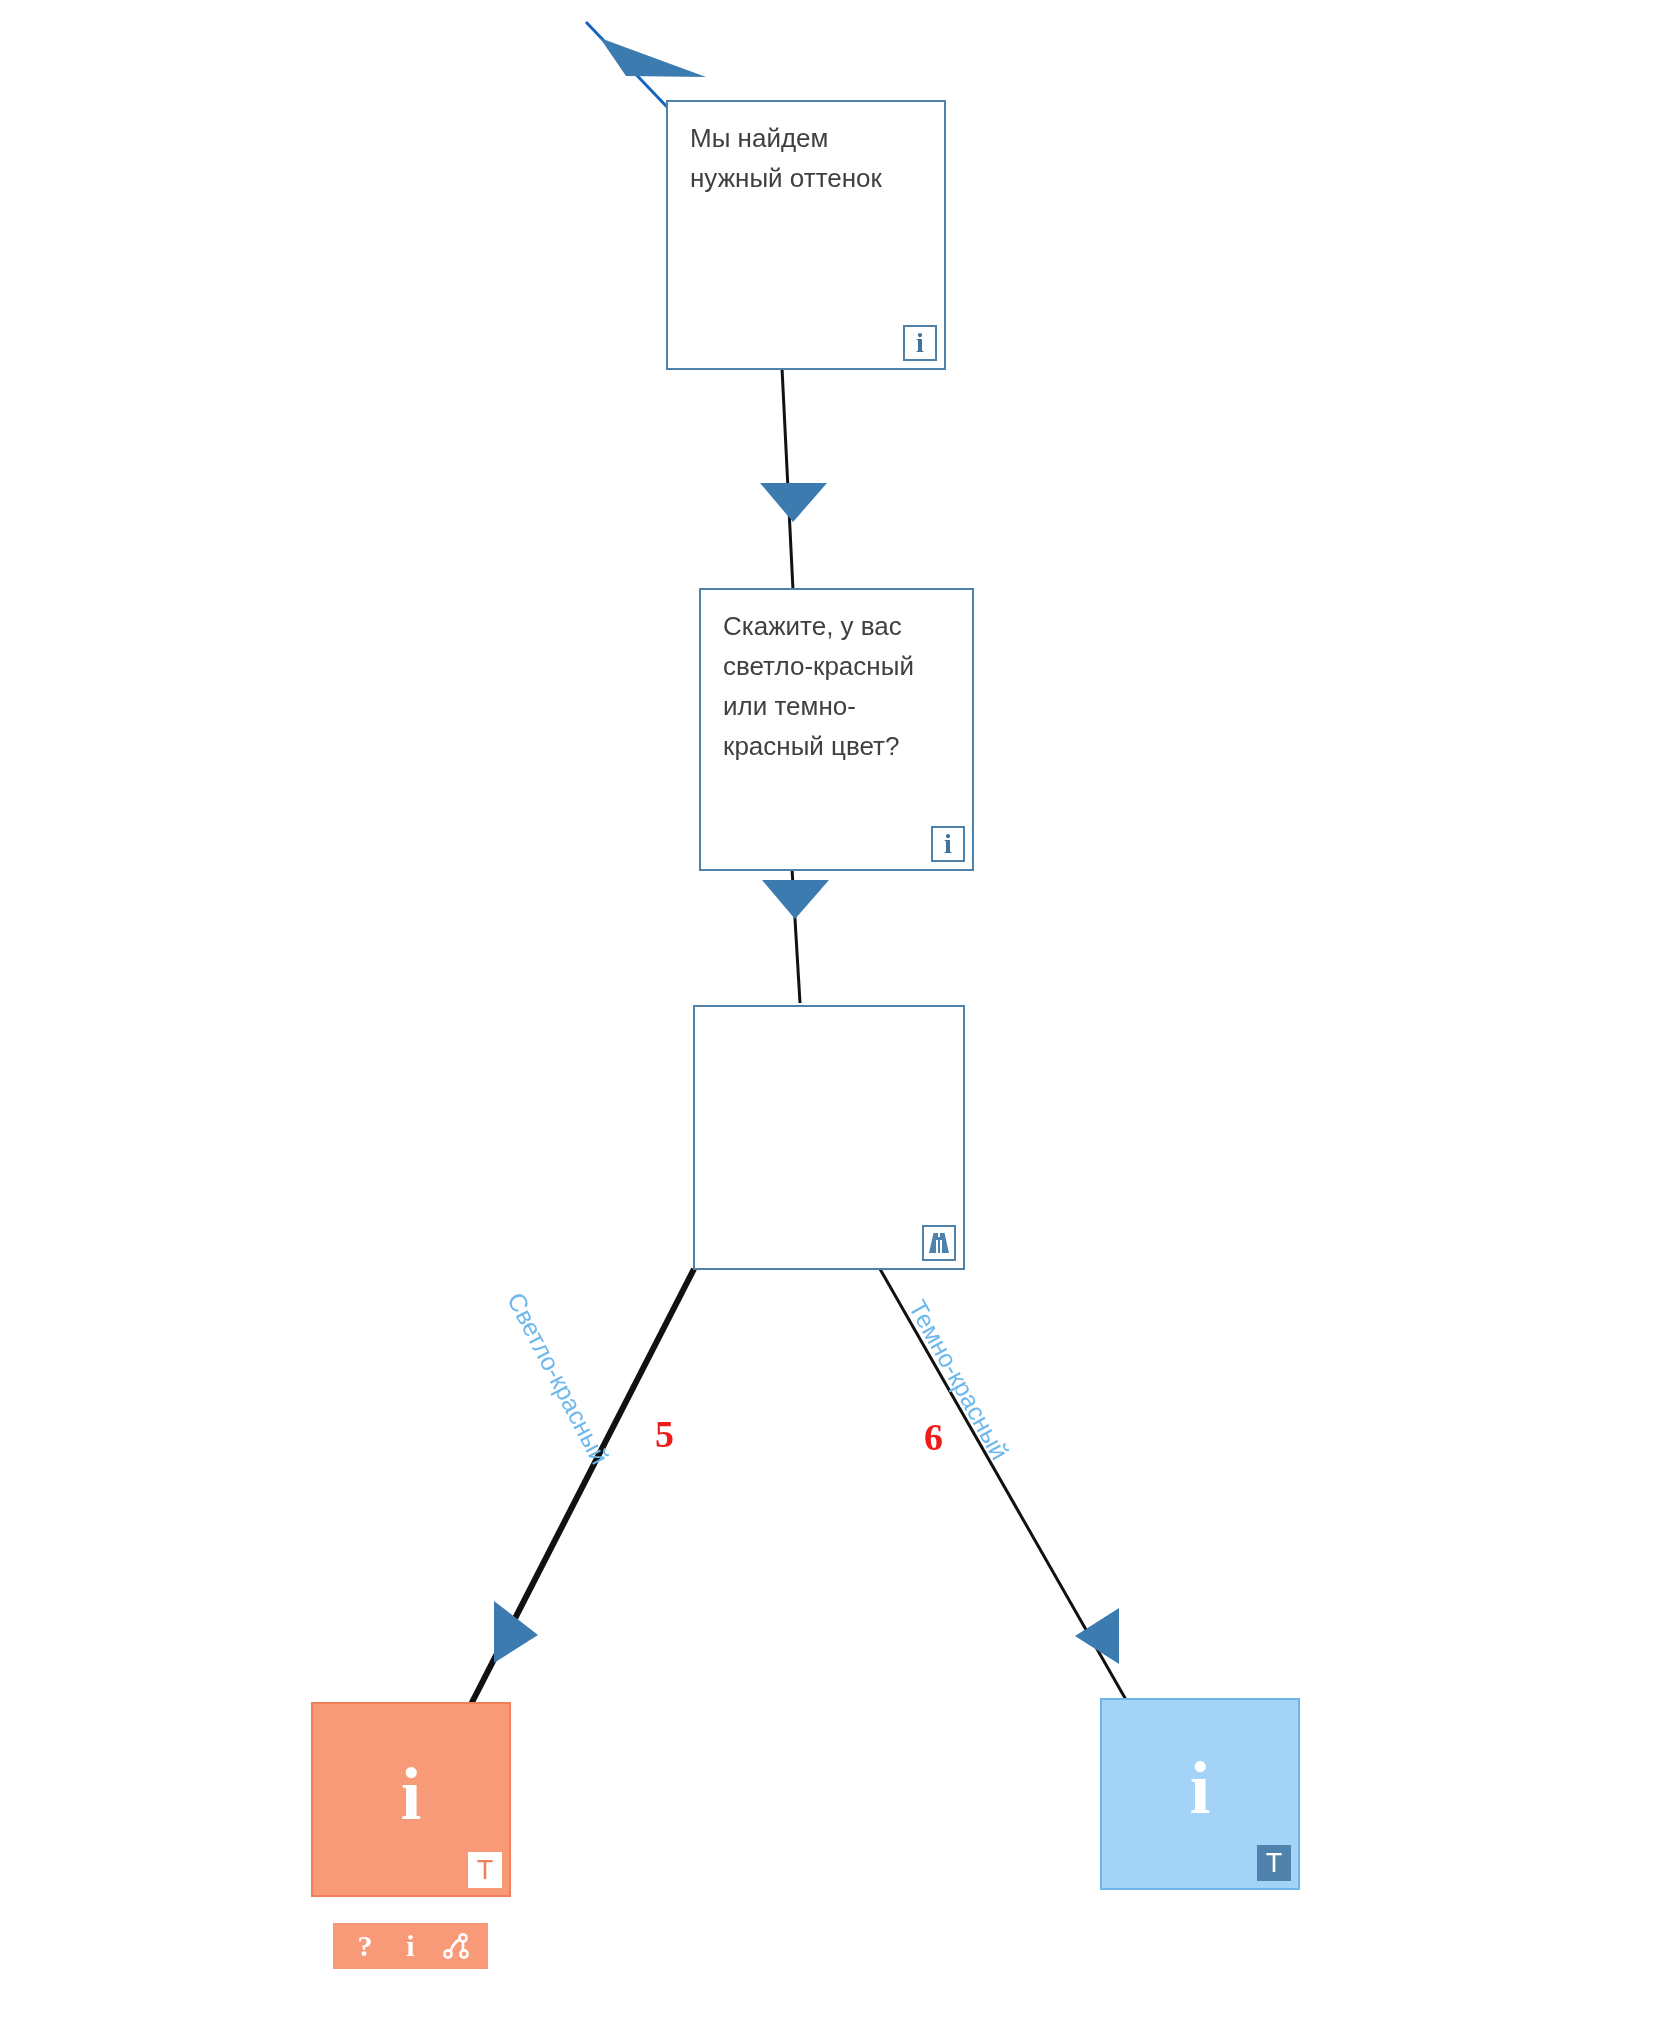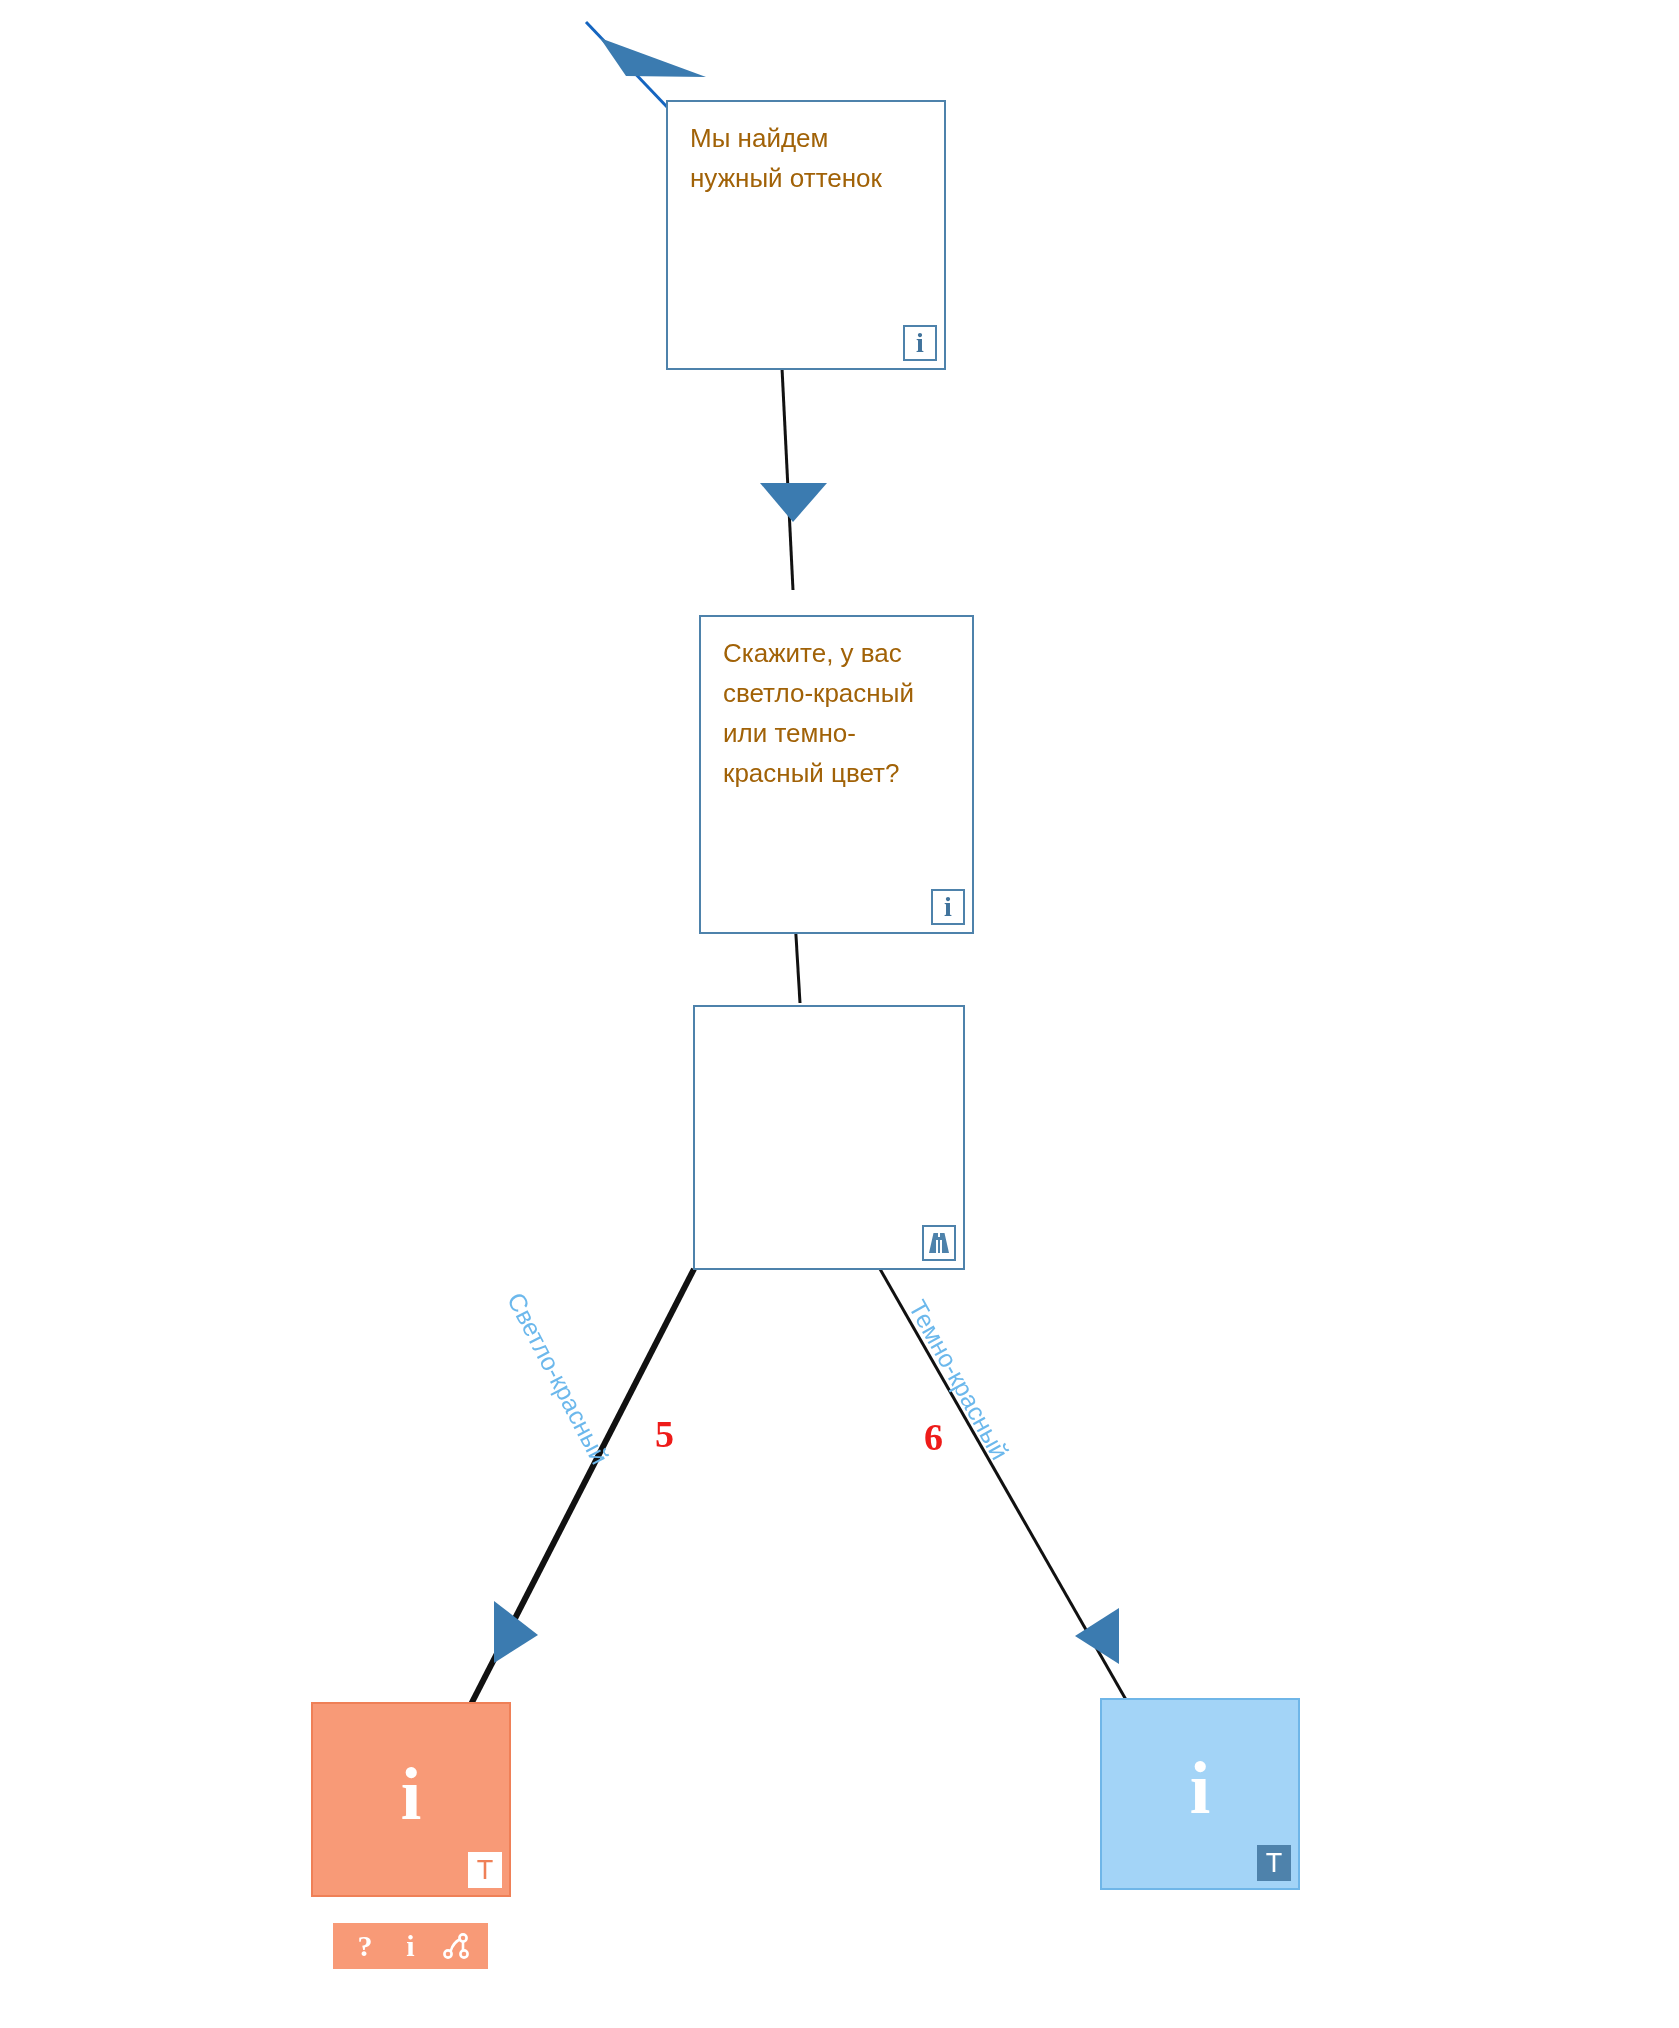--- a/index.html
+++ b/index.html
@@ -31,21 +31,21 @@
     position: absolute;
     box-sizing: border-box;
     background: #ffffff;
     border: 2px solid #4e82ab;
   }
   .node-text {
     position: absolute;
     left: 22px;
     top: 16px;
     right: 14px;
-    color: #a16207;
+    color: #404040;
     font-size: 26px;
     line-height: 40px;
     font-family: "Liberation Sans", sans-serif;
     white-space: pre-line;
   }
 
   
   .badge {
     position: absolute;
     right: 7px;
@@ -184,21 +184,21 @@
       <polygon points="1075,1608 1119,1636 1075,1664" fill="#3b7bb0" transform="rotate(180 1097 1636)"></polygon>
     </g>
   </svg>
 
   <div class="node-box" style="left:666px; top:100px; width:280px; height:270px;">
     <div class="node-text">Мы найдем
 нужный оттенок</div>
     <div class="badge badge-info">i</div>
   </div>
 
-  <div class="node-box" style="left:699px; top:588px; width:275px; height:319px;margin-top:27px;">
+  <div class="node-box" style="left:699px; top:588px; width:275px; height:283px;">
     <div class="node-text">Скажите, у вас
 светло-красный
 или темно-
 красный цвет?</div>
     <div class="badge badge-info">i</div>
   </div>
 
   <div class="node-box" style="left:693px; top:1005px; width:272px; height:265px;">
     <div class="node-text"></div>
     <div class="badge badge-road">

